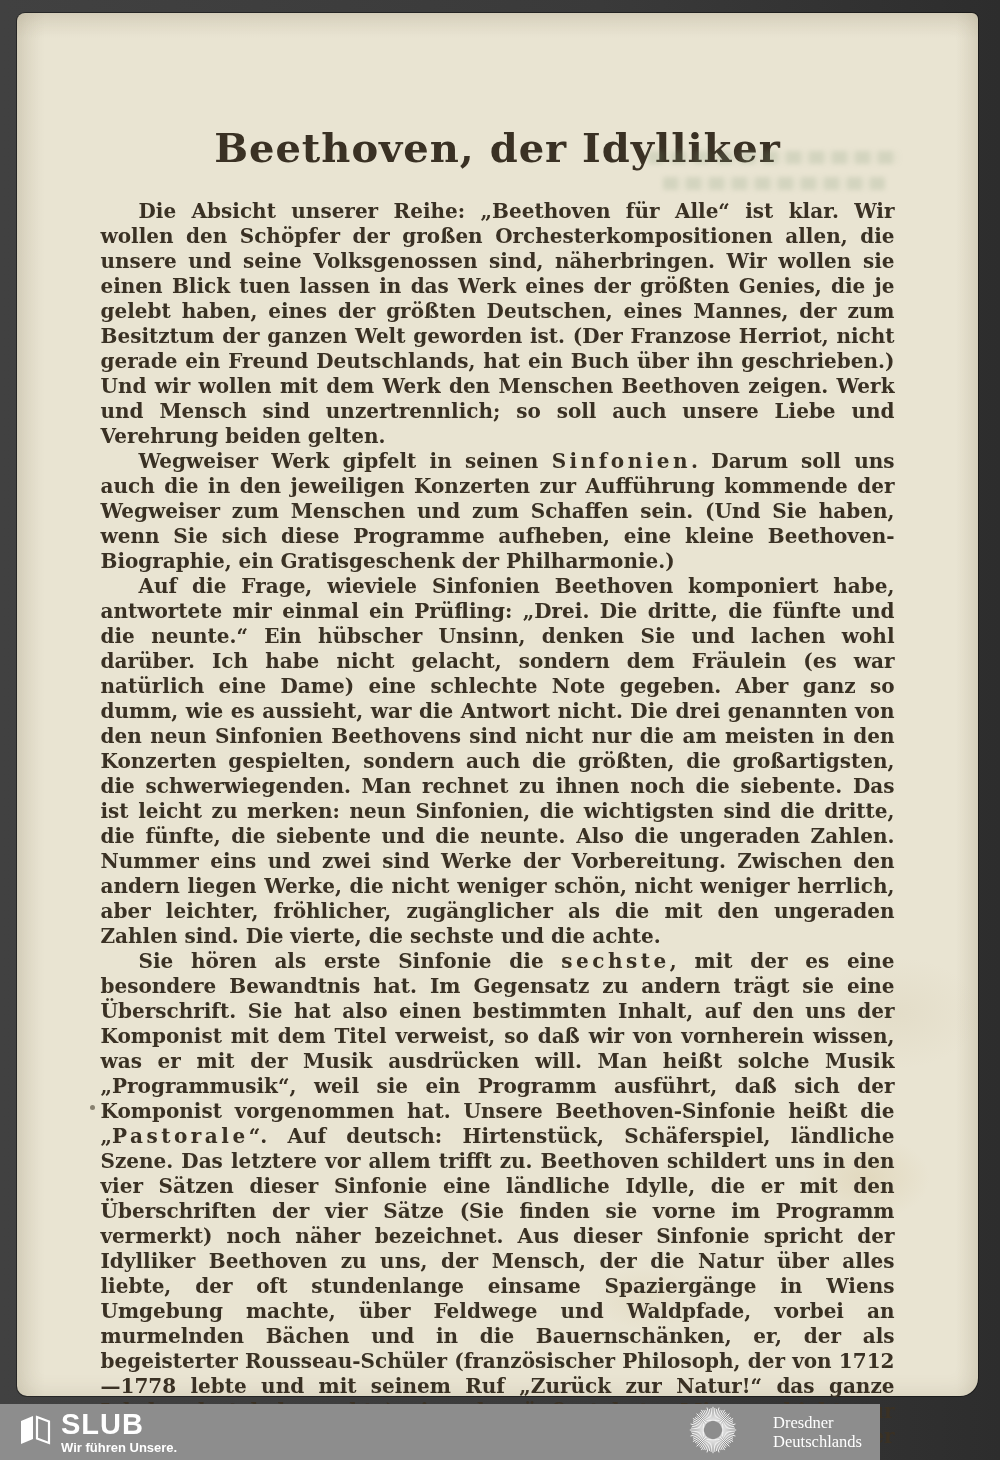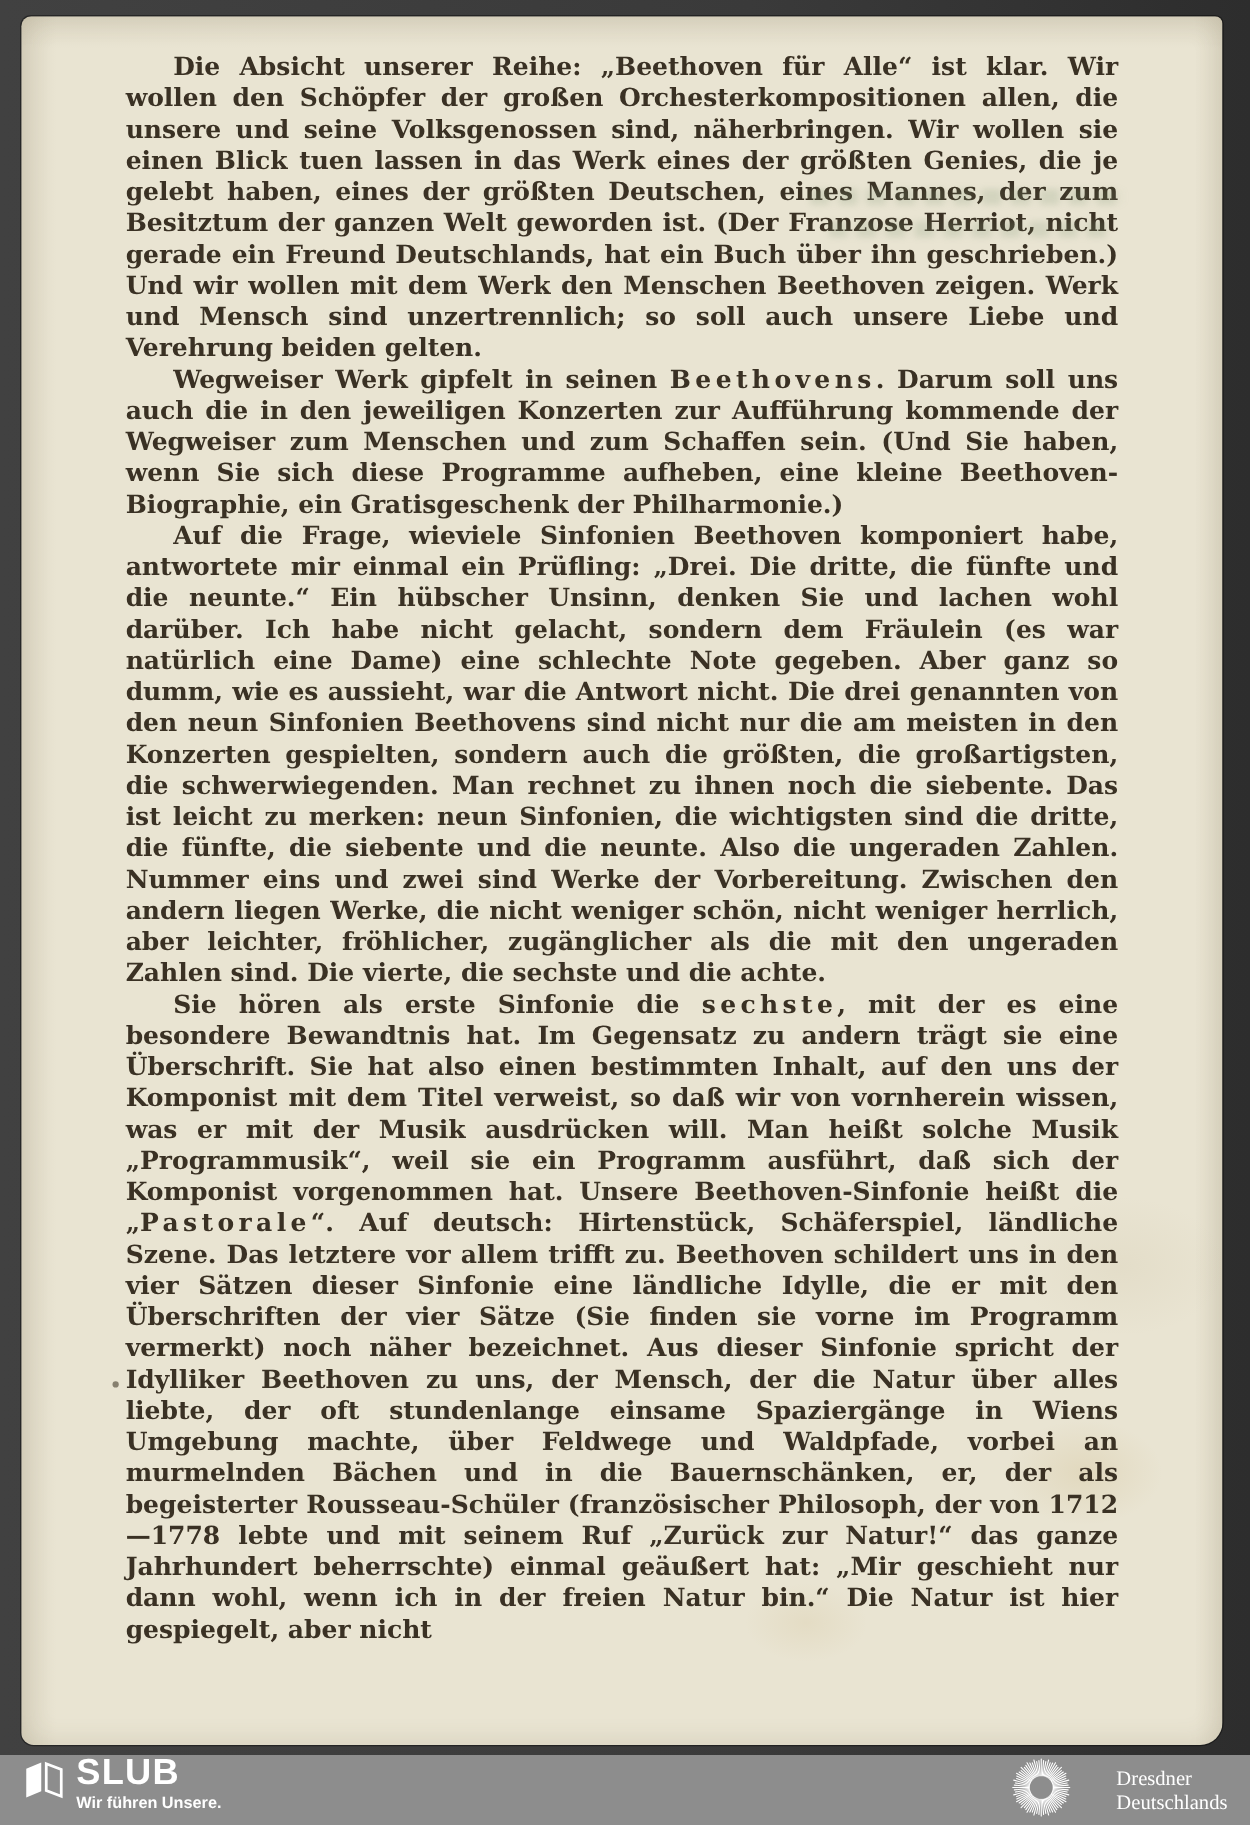--- a/index.html
+++ b/index.html
@@ -58,23 +58,23 @@
     height:13px;margin-bottom:13px;border-radius:2px;
     background:repeating-linear-gradient(90deg,
       rgba(128,152,118,0.38) 0 15px, rgba(128,152,118,0.06) 15px 23px);
   }
   .show-through .st-line:last-child{width:88%;margin-left:6%;}
   .margin-dot{
     position:absolute;left:73px;top:1092px;width:5px;height:5px;border-radius:50%;
     background:rgba(70,62,45,0.6);
   }
   .footer-bar{
-    position:absolute;left:0;top:1404px;width:1000px;height:56px;
+    position:absolute;left:0;top:1404px;width:880px;height:56px;
     background:var(--footerbar);
-    display:flex;justify-content:space-between;
+    display:flex;justify-content:space-between;align-items:center;
     color:var(--footertext);
   }
   .slub-logo{display:flex;align-items:flex-start;gap:9px;padding-left:18px;}
   .slub-icon{margin-top:4px;}
   .slub-textcol{display:flex;flex-direction:column;}
   .slub-wordmark{
     font-family:"Liberation Sans", sans-serif;font-weight:bold;
     font-size:29px;line-height:29px;letter-spacing:1px;
   }
   .slub-tagline{
@@ -91,24 +91,25 @@
 <body>
 
 <div class="scan-bg"></div>
 
 <div class="paper">
   <div class="show-through">
     <div class="st-line"></div>
     <div class="st-line"></div>
   </div>
 
+  <h1 class="page-title">Beethoven, der Idylliker</h1>
 
   <div class="body-text" id="paragraphs">
       <p><span>Die Absicht unserer Reihe: „Beethoven für Alle“ ist klar. Wir wollen den Schöpfer der großen Orchesterkompositionen allen, die unsere und seine Volksgenossen sind, näherbringen. Wir wollen sie einen Blick tuen lassen in das Werk eines der größten Genies, die je gelebt haben, eines der größten Deutschen, eines Mannes, der zum Besitztum der ganzen Welt geworden ist. (Der Franzose Herriot, nicht gerade ein Freund Deutschlands, hat ein Buch über ihn geschrieben.) Und wir wollen mit dem Werk den Menschen Beethoven zeigen. Werk und Mensch sind unzertrennlich; so soll auch unsere Liebe und Verehrung beiden gelten.</span></p>
-      <p><span>Wegweiser Werk gipfelt in seinen </span><span class="sperr">Beethovens</span><span>. Darum soll uns auch die in den jeweiligen Konzerten zur Aufführung kommende der Wegweiser zum Menschen und zum Schaffen sein. (Und Sie haben, wenn Sie sich diese Programme aufheben, eine kleine Beethoven-Biographie, ein Gratisgeschenk der Philharmonie.)</span></p>
+      <p><span>Wegweiser Werk gipfelt in seinen </span><span class="sperr">Sinfonien</span><span>. Darum soll uns auch die in den jeweiligen Konzerten zur Aufführung kommende der Wegweiser zum Menschen und zum Schaffen sein. (Und Sie haben, wenn Sie sich diese Programme aufheben, eine kleine Beethoven-Biographie, ein Gratisgeschenk der Philharmonie.)</span></p>
       <p><span>Auf die Frage, wieviele Sinfonien Beethoven komponiert habe, antwortete mir einmal ein Prüfling: „Drei. Die dritte, die fünfte und die neunte.“ Ein hübscher Unsinn, denken Sie und lachen wohl darüber. Ich habe nicht gelacht, sondern dem Fräulein (es war natürlich eine Dame) eine schlechte Note gegeben. Aber ganz so dumm, wie es aussieht, war die Antwort nicht. Die drei genannten von den neun Sinfonien Beethovens sind nicht nur die am meisten in den Konzerten gespielten, sondern auch die größten, die großartigsten, die schwerwiegenden. Man rechnet zu ihnen noch die siebente. Das ist leicht zu merken: neun Sinfonien, die wichtigsten sind die dritte, die fünfte, die siebente und die neunte. Also die ungeraden Zahlen. Nummer eins und zwei sind Werke der Vorbereitung. Zwischen den andern liegen Werke, die nicht weniger schön, nicht weniger herrlich, aber leichter, fröhlicher, zugänglicher als die mit den ungeraden Zahlen sind. Die vierte, die sechste und die achte.</span></p>
       <p><span>Sie hören als erste Sinfonie die </span><span class="sperr">sechste</span><span>, mit der es eine besondere Bewandtnis hat. Im Gegensatz zu andern trägt sie eine Überschrift. Sie hat also einen bestimmten Inhalt, auf den uns der Komponist mit dem Titel verweist, so daß wir von vornherein wissen, was er mit der Musik ausdrücken will. Man heißt solche Musik „Programmusik“, weil sie ein Programm ausführt, daß sich der Komponist vorgenommen hat. Unsere Beethoven-Sinfonie heißt die „</span><span class="sperr">Pastorale</span><span>“. Auf deutsch: Hirtenstück, Schäferspiel, ländliche Szene. Das letztere vor allem trifft zu. Beethoven schildert uns in den vier Sätzen dieser Sinfonie eine ländliche Idylle, die er mit den Überschriften der vier Sätze (Sie finden sie vorne im Programm vermerkt) noch näher bezeichnet. Aus dieser Sinfonie spricht der Idylliker Beethoven zu uns, der Mensch, der die Natur über alles liebte, der oft stundenlange einsame Spaziergänge in Wiens Umgebung machte, über Feldwege und Waldpfade, vorbei an murmelnden Bächen und in die Bauernschänken, er, der als begeisterter Rousseau-Schüler (französischer Philosoph, der von 1712—1778 lebte und mit seinem Ruf „Zurück zur Natur!“ das ganze Jahrhundert beherrschte) einmal geäußert hat: „Mir geschieht nur dann wohl, wenn ich in der freien Natur bin.“ Die Natur ist hier gespiegelt, aber nicht</span></p>
     </div>
 
   <div class="margin-dot"></div>
 </div>
 
 <div class="footer-bar">
   <div class="slub-logo">
     <span class="slub-icon">

